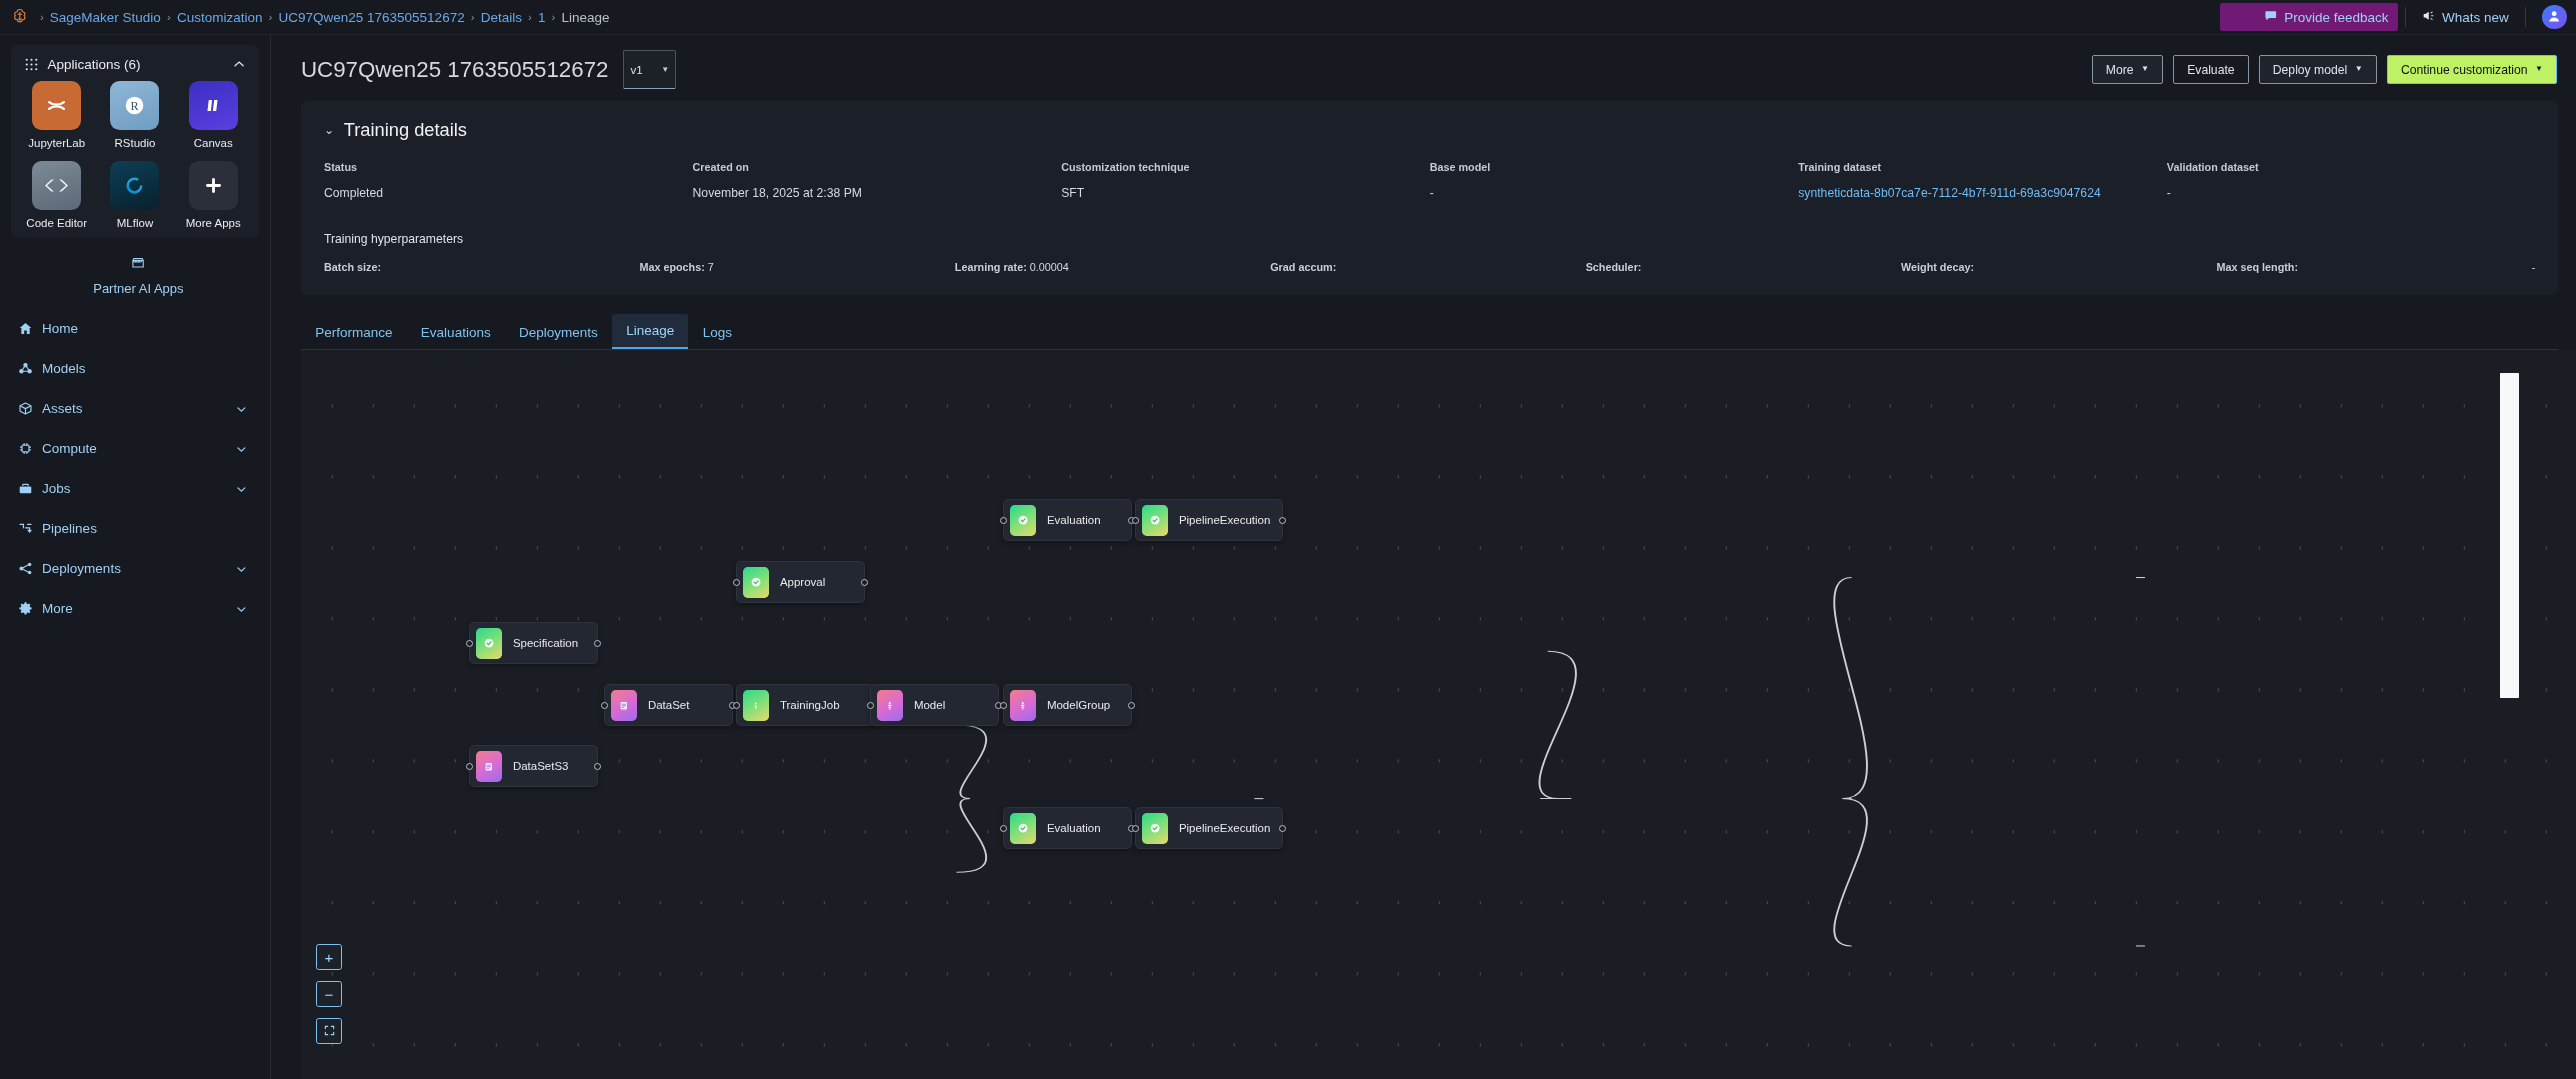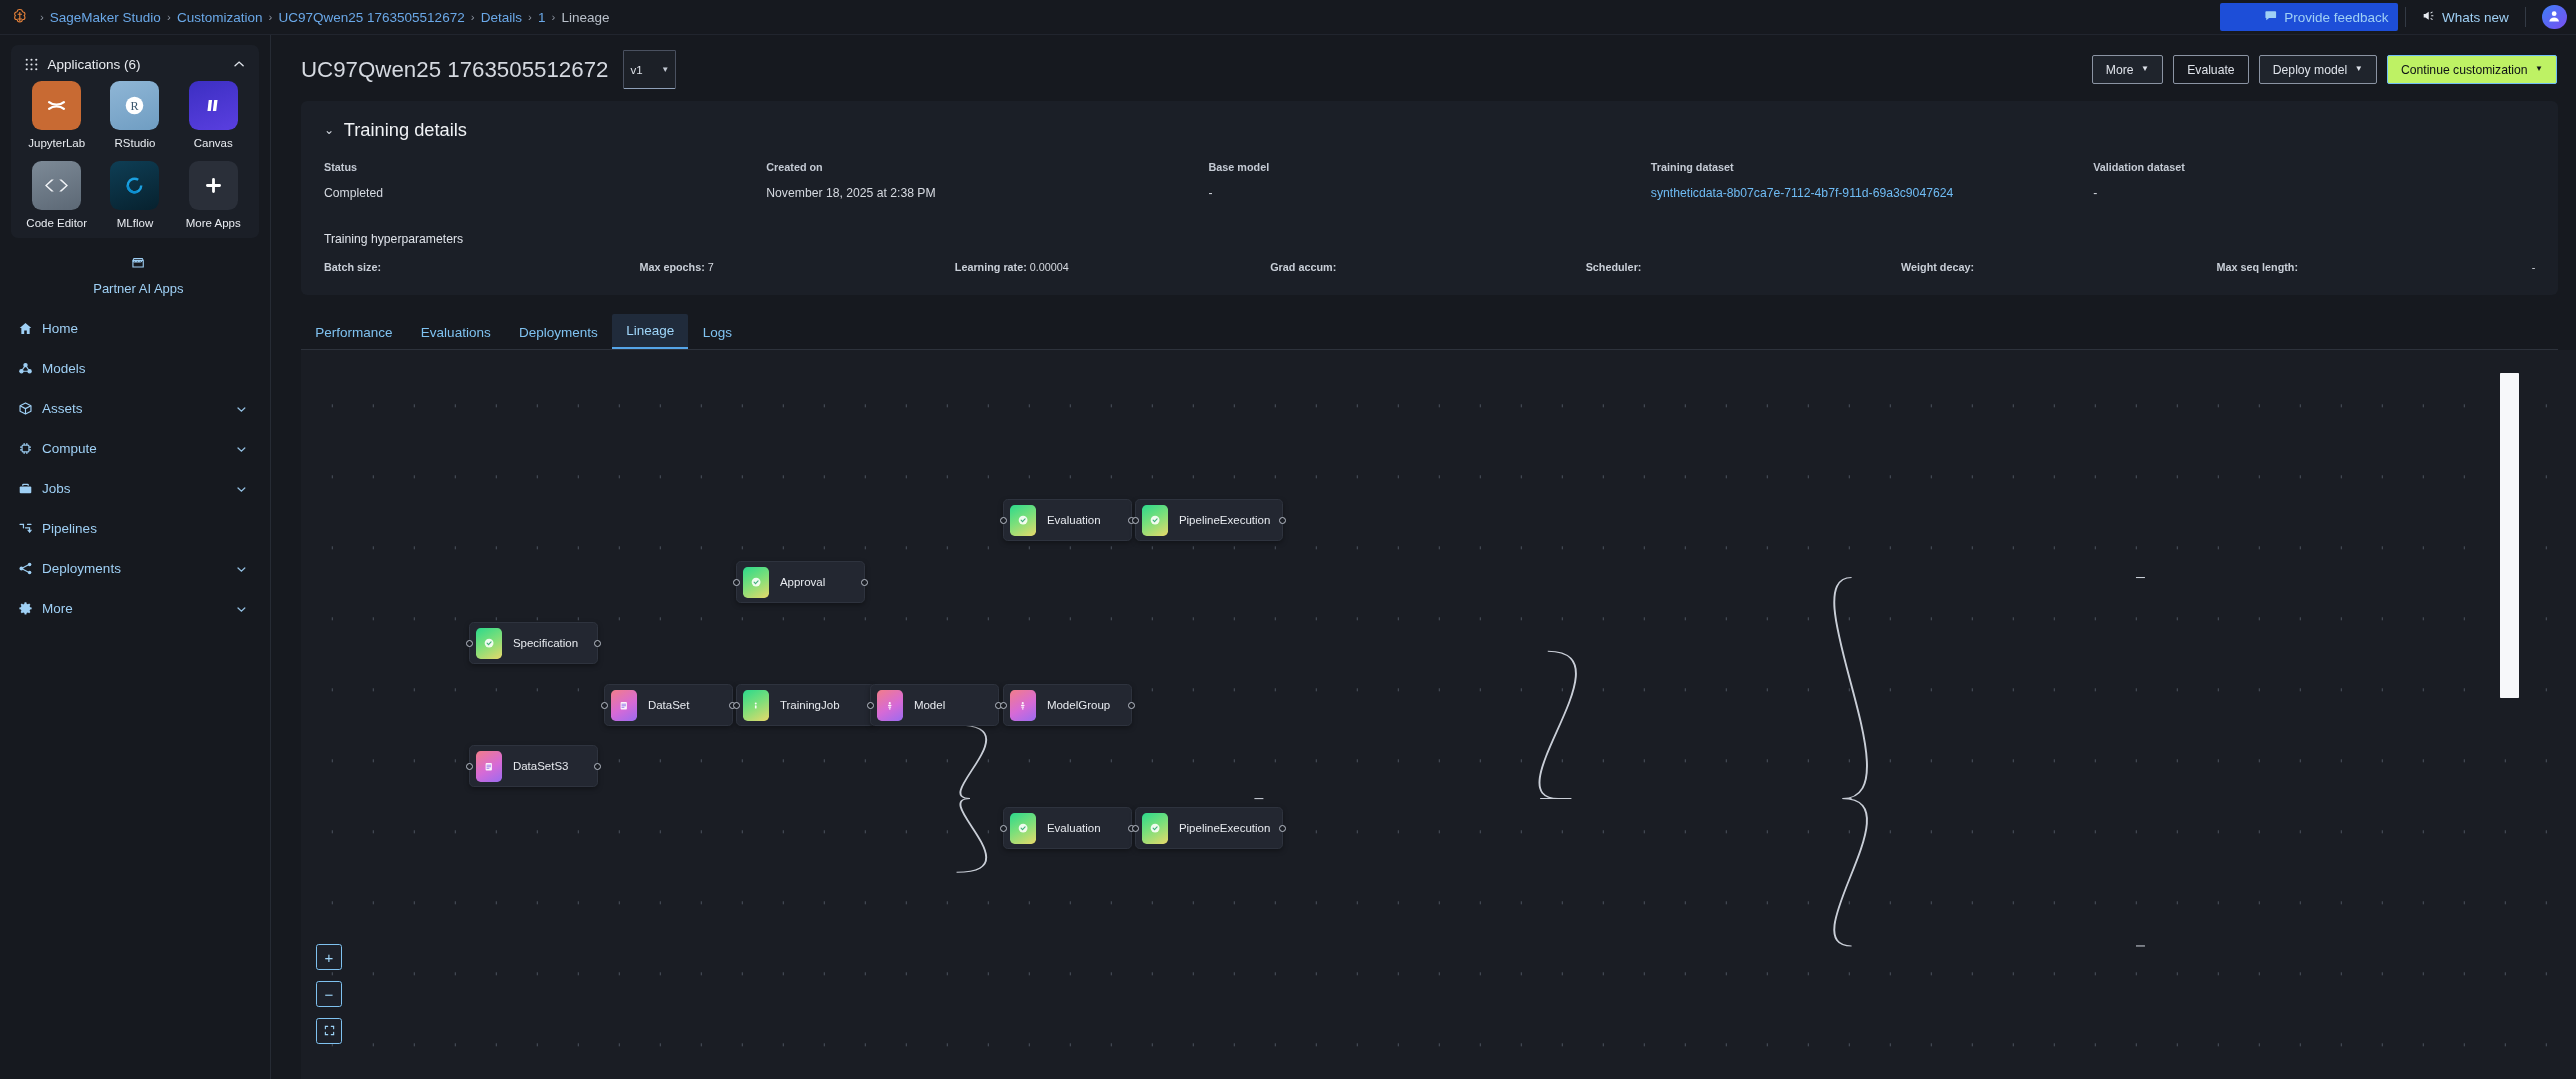--- a/index.html
+++ b/index.html
@@ -25,21 +25,21 @@
   .crumb { color: #6aa8e8; white-space: nowrap; }
   .crumb.last { color: #b9c0ca; }
   .crumb-sep { color: #8b93a0; margin: 0 6.1px; font-size: 11.5px; }
   .topbar-spacer { flex: 1 1 auto; }
   .tb-item {
     display: flex; align-items: center; gap: 6.8px;
     color: #9fd0f5; font-size: 13.5px;
     padding: 5.4px 9.5px; border-radius: 2px;
     white-space: nowrap;
   }
-  .tb-item.hl { background: #1d4ed8; padding-left: 44px; }
+  .tb-item.hl { background: #701a75; padding-left: 44px; }
   .tb-div { width: 0.7px; height: 20.3px; background: #333a45; margin: 0 6.8px; }
   .avatar {
     width: 24.4px; height: 24.4px; border-radius: 50%;
     background: linear-gradient(135deg,#3d7ef7 0%, #7a4ff0 100%);
     display: flex; align-items: center; justify-content: center;
     margin-left: 9.5px;
   }
 
   
   .body { flex: 1 1 auto; display: flex; min-height: 0; }
@@ -481,20 +481,24 @@
         <div class="kv-row">
           <div class="kv">
             <div class="kv-k">Status</div>
             <div class="kv-v">Completed</div>
           </div>
           <div class="kv">
             <div class="kv-k">Created on</div>
             <div class="kv-v">November 18, 2025 at 2:38 PM</div>
           </div>
           <div class="kv">
+            <div class="kv-k">Customization technique</div>
+            <div class="kv-v">SFT</div>
+          </div>
+          <div class="kv">
             <div class="kv-k">Base model</div>
             <div class="kv-v">-</div>
           </div>
           <div class="kv">
             <div class="kv-k">Training dataset</div>
             <div class="kv-v link">syntheticdata-8b07ca7e-7112-4b7f-911d-69a3c9047624</div>
           </div>
           <div class="kv">
             <div class="kv-k">Validation dataset</div>
             <div class="kv-v">-</div>

